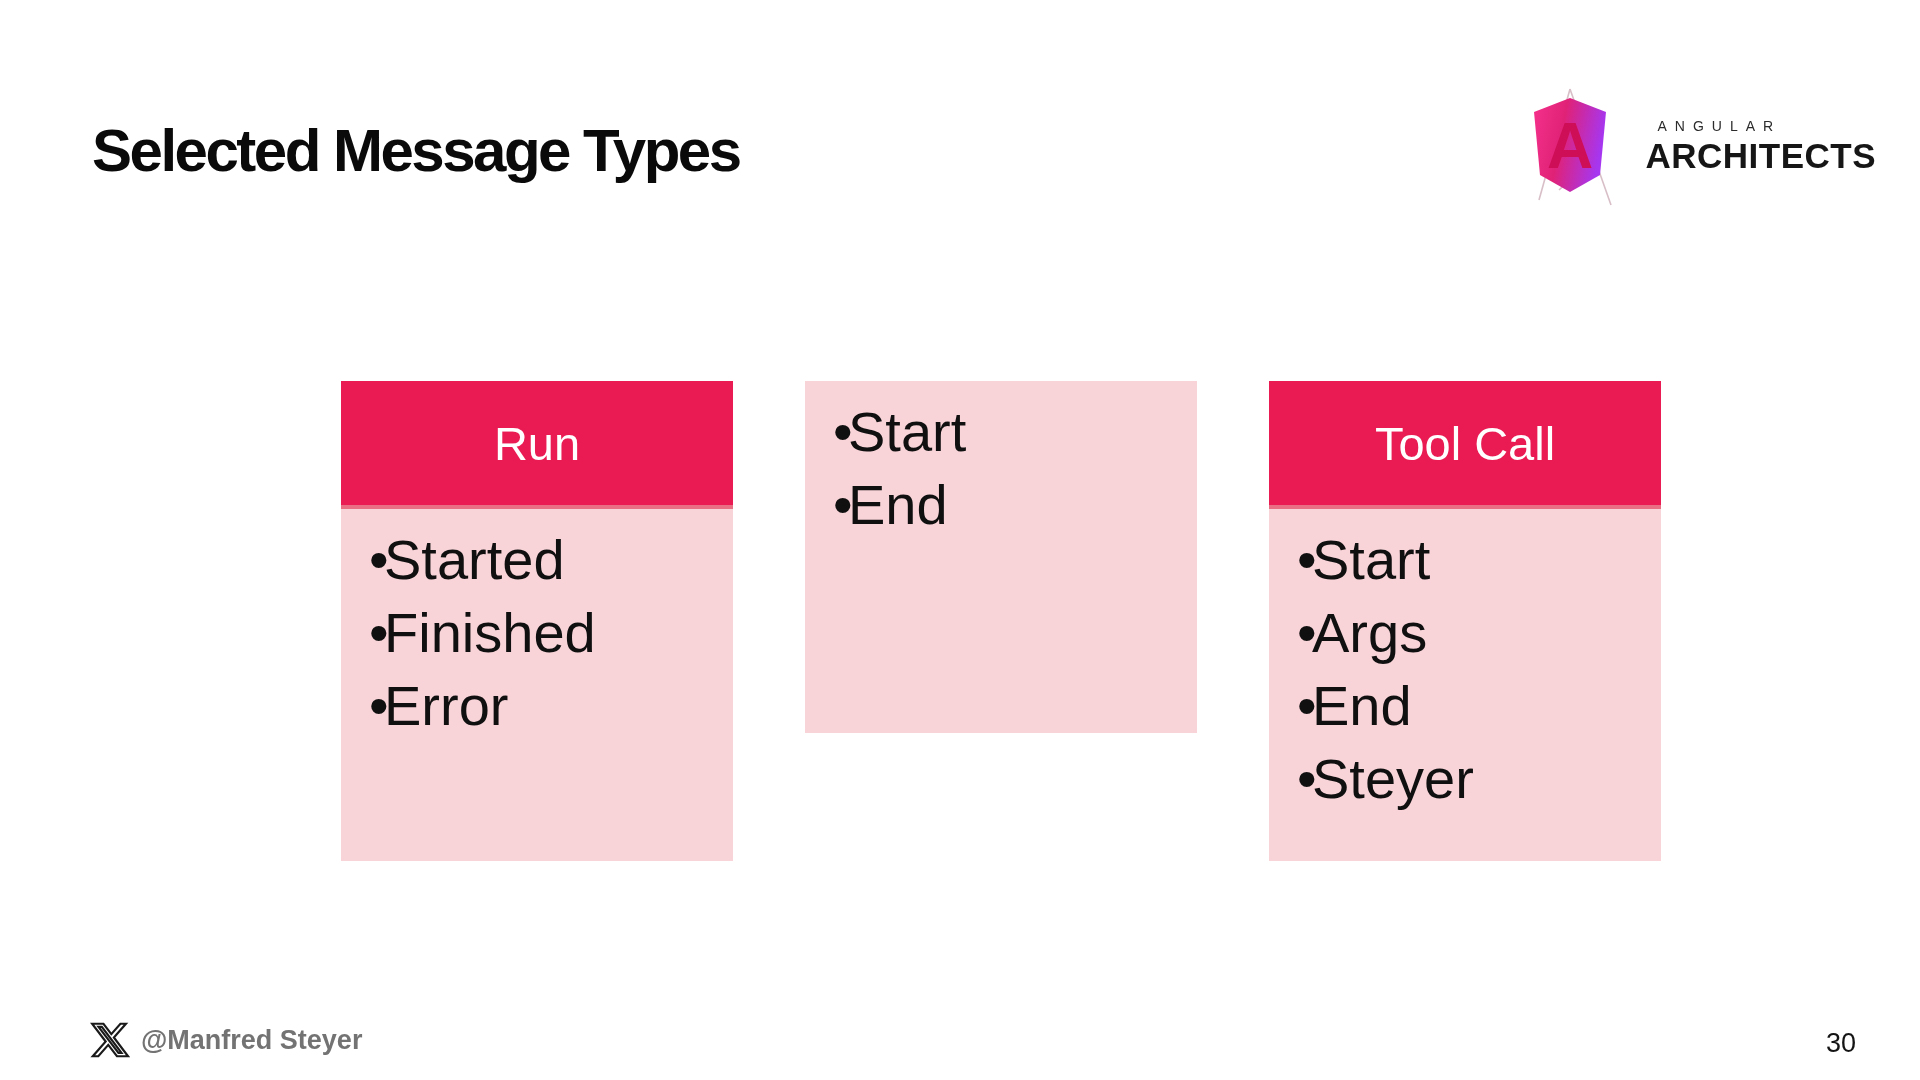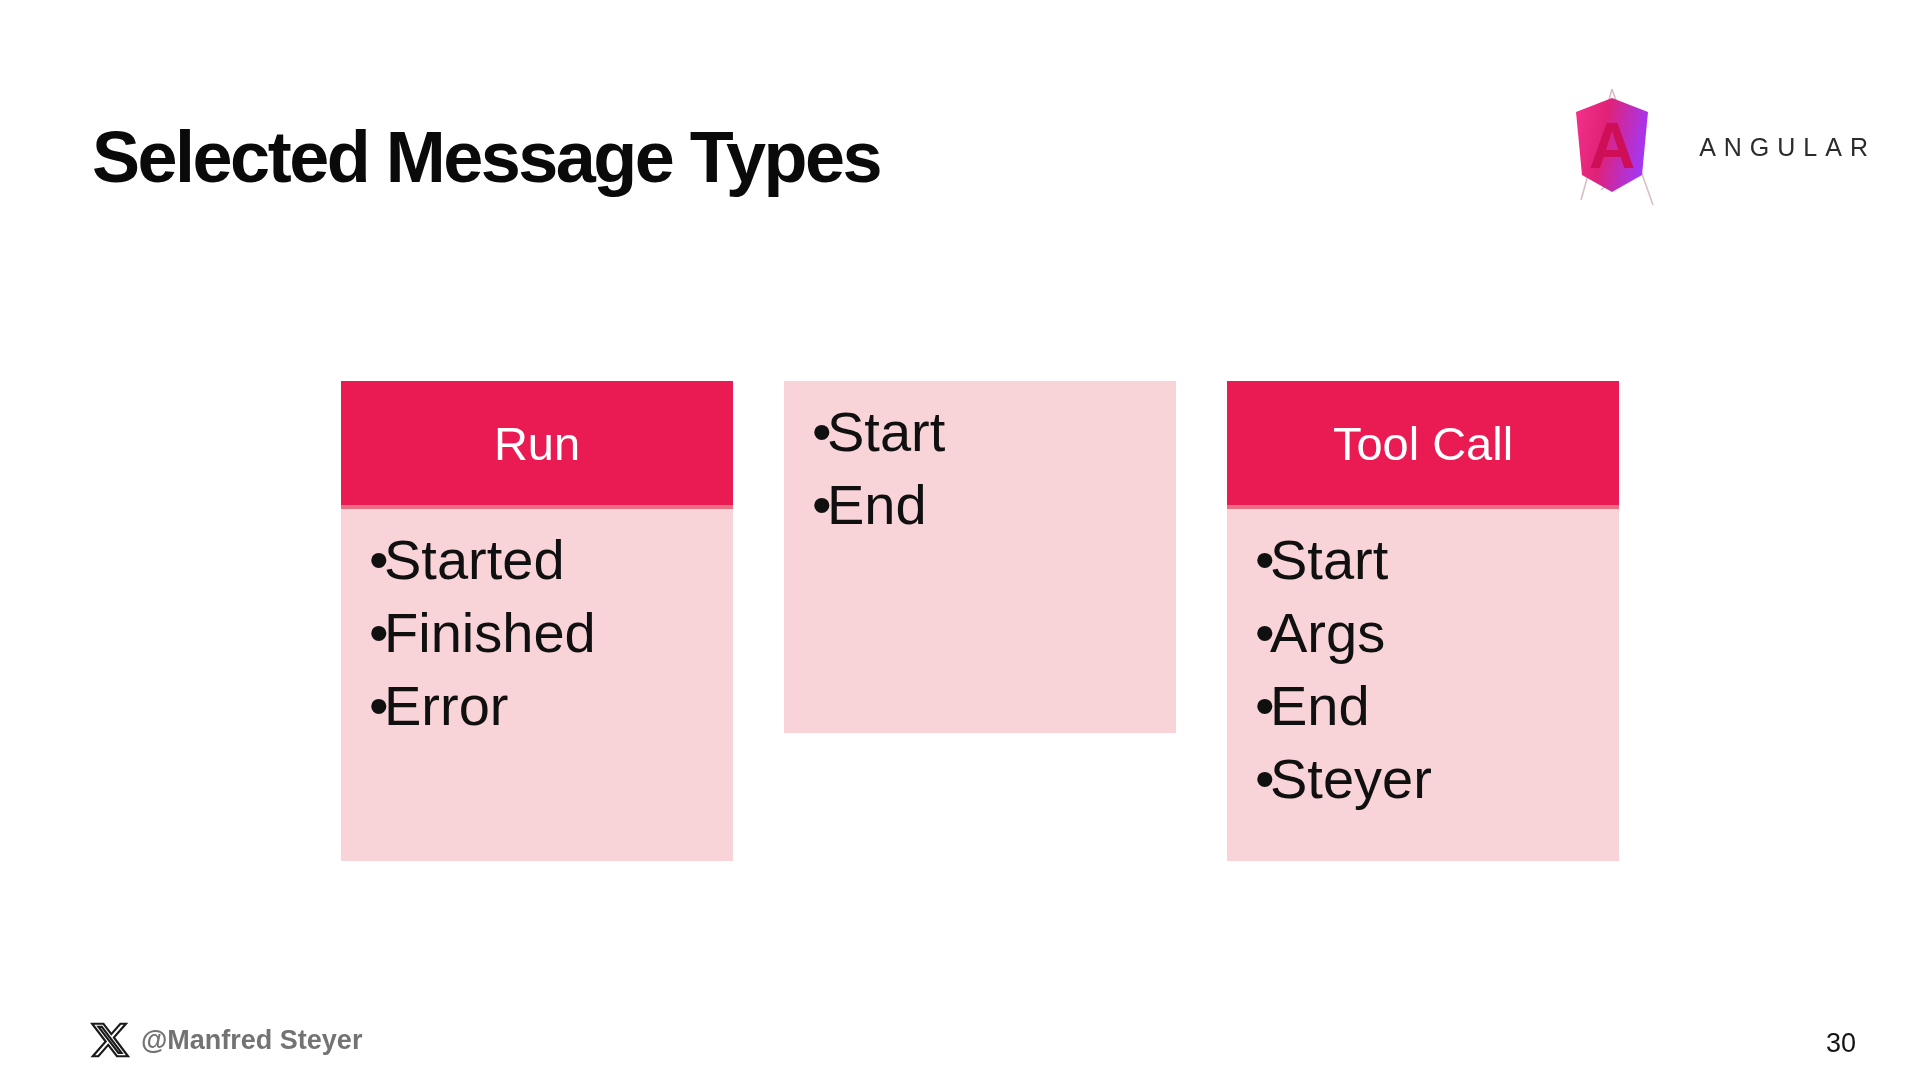--- a/index.html
+++ b/index.html
@@ -10,57 +10,57 @@
     font-family:"Liberation Sans", sans-serif;
     overflow:hidden;
     --header-bg:#EA1A52;
     --body-bg:#F8D3D8;
     --separator:#E96F85;
   }
 
   .slide-title {
     position:absolute;
     left:92px; top:116px;
-    font-size:72px;
+    font-size:60px;
     font-weight:800;
     letter-spacing:-2.5px;
     color:#0a0a0a;
     white-space:nowrap;
   }
 
   
   .logo {
     position:absolute;
     top:86px; right:44px;
     display:flex;
     align-items:center;
   }
   .logo-mark { width:98px; height:122px; }
   .logo-text { margin-left:26px; display:flex; flex-direction:column; }
   .logo-text-top {
-    font-size:25px;
+    font-size:14px;
     letter-spacing:8px;
     font-weight:500;
     color:#2b2b2b;
     padding-left:12px;
   }
   .logo-text-bottom {
     font-size:35px;
     font-weight:800;
     letter-spacing:0.5px;
     color:#161616;
     margin-top:2px;
   }
 
   
   .cards {
     position:absolute;
     left:341px; top:381px;
     display:flex;
-    gap:51px;
+    gap:72px;
   }
   .card { width:392px; }
   .card-header {
     height:128px;
     background:var(--header-bg);
     border-bottom:4px solid var(--separator);
     display:flex;
     align-items:center;
     justify-content:center;
     color:#ffffff;
@@ -124,20 +124,21 @@
     <path d="M49 3 L18 114" stroke="#d8bfc7" stroke-width="1.6" fill="none"></path>
     <path d="M49 3 L90 119" stroke="#d8bfc7" stroke-width="1.6" fill="none"></path>
     <path d="M38 104 A26 26 0 0 1 62 96" stroke="#d8bfc7" stroke-width="1.4" fill="none"></path>
 
     <polygon points="49,12 85,26 79,89 49,106 19,89 13,26" fill="url(#shieldGrad)"></polygon>
 
     <text x="49" y="82" text-anchor="middle" font-family="Liberation Sans, sans-serif" font-size="64" font-weight="bold" fill="#CE0E56">A</text>
   </svg>
   <div class="logo-text">
     <span class="logo-text-top">ANGULAR</span>
+    <span class="logo-text-bottom">ARCHITECTS</span>
   </div>
 </div>
 
 <div class="cards">
   <div class="card">
     <div class="card-header">Run</div>
     <div class="card-body">
       <ul>
           <li>Started</li>
           <li>Finished</li>

